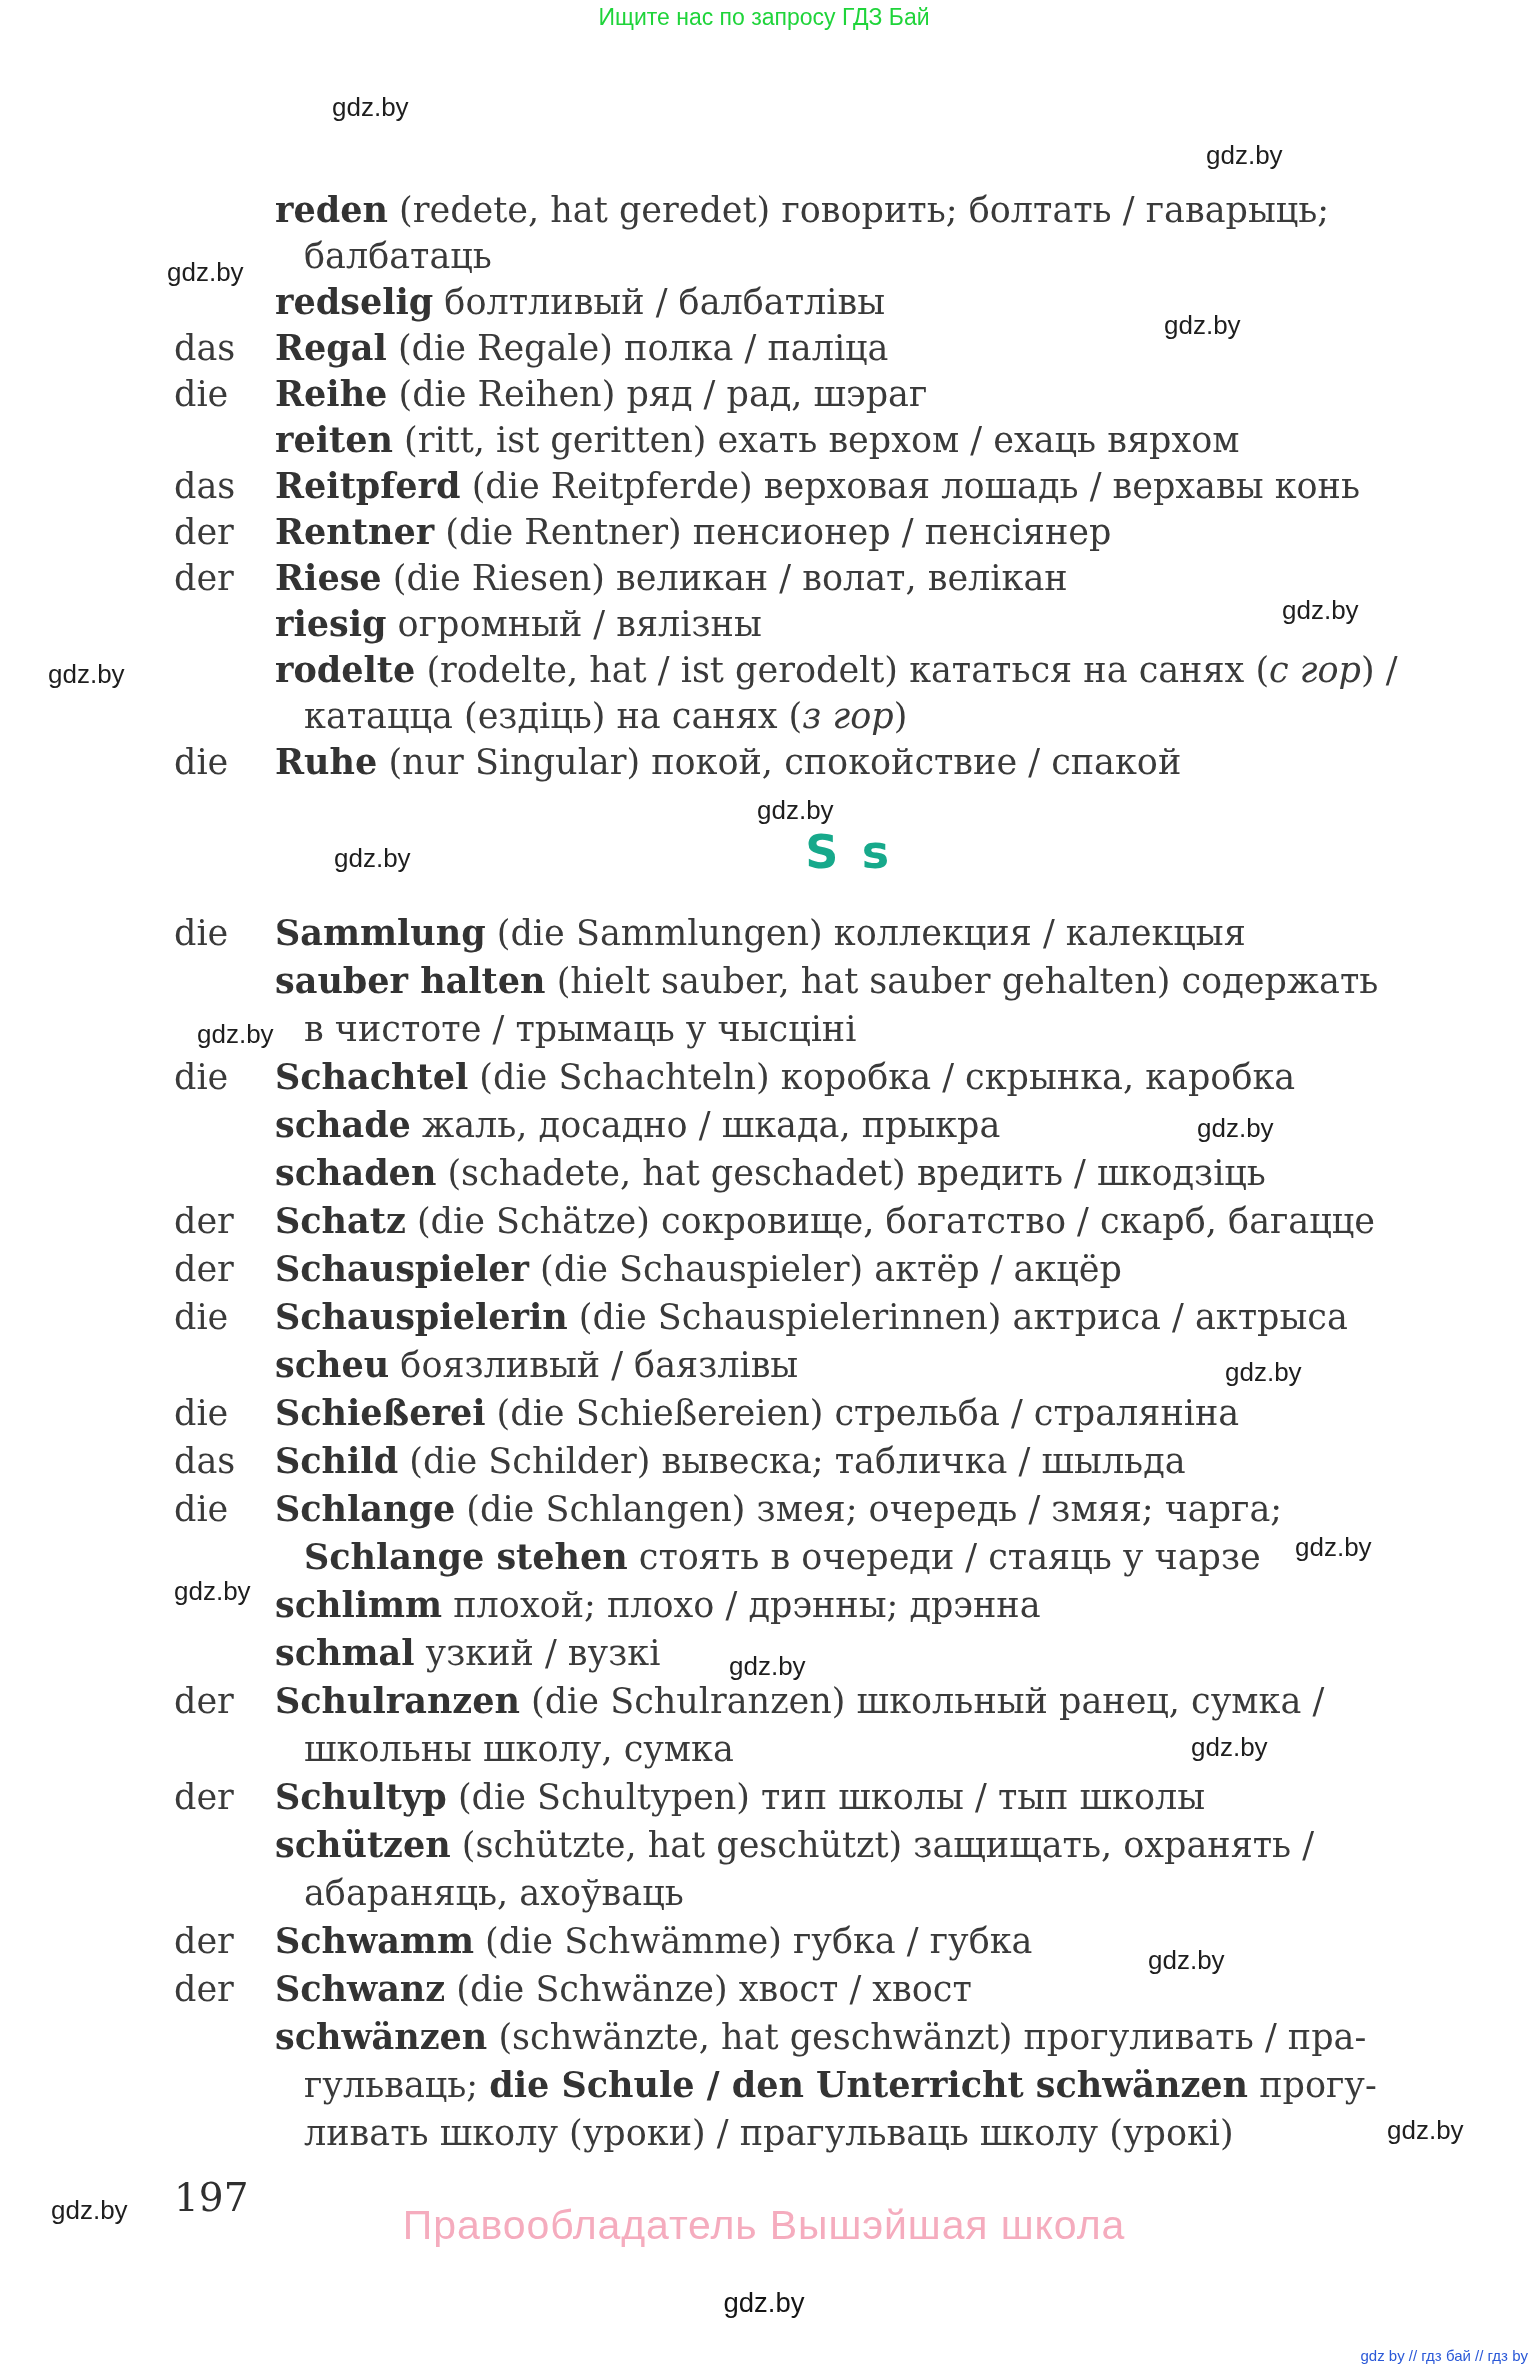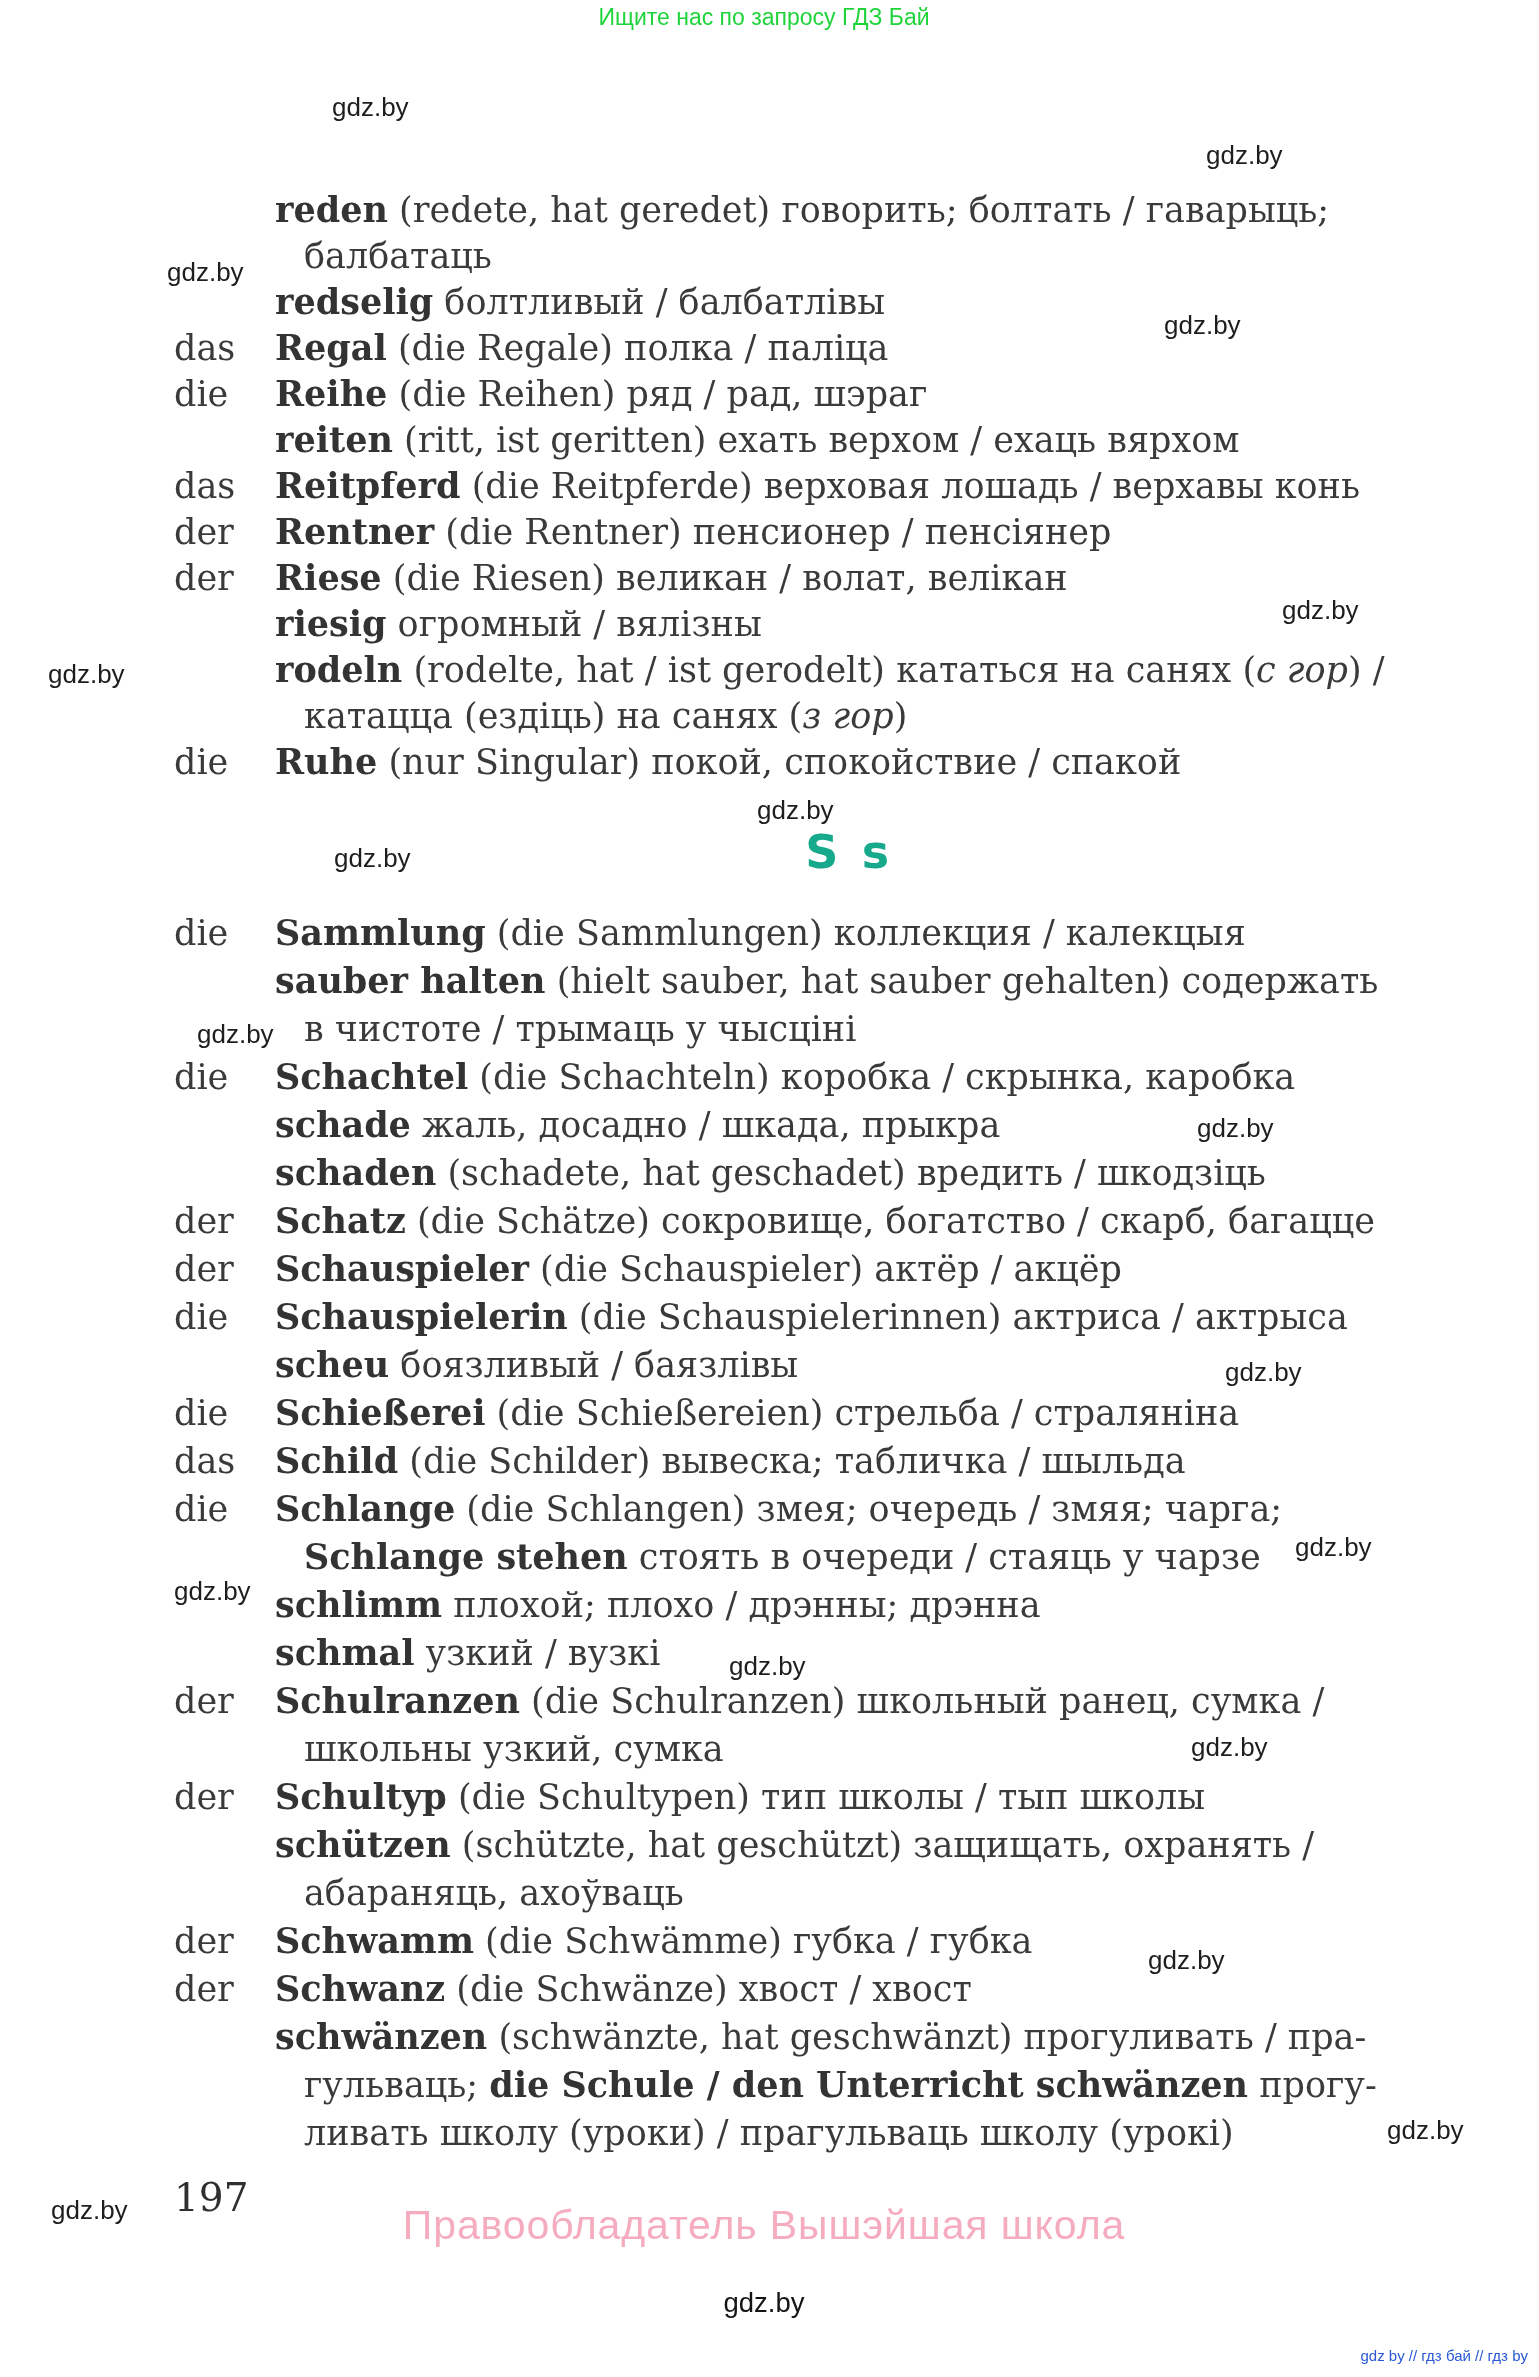--- a/index.html
+++ b/index.html
@@ -103,42 +103,42 @@
       <div class="line sec-r"><span class="bold">reden</span><span> (redete, hat geredet) говорить; болтать / гаварыць;</span></div>
       <div class="line sec-r cont"><span>балбатаць</span></div>
       <div class="line sec-r"><span class="bold">redselig</span><span> болтливый / балбатлівы</span></div>
       <div class="line sec-r"><span class="article">das</span><span class="bold">Regal</span><span> (die Regale) полка / паліца</span></div>
       <div class="line sec-r"><span class="article">die</span><span class="bold">Reihe</span><span> (die Reihen) ряд / рад, шэраг</span></div>
       <div class="line sec-r"><span class="bold">reiten</span><span> (ritt, ist geritten) ехать верхом / ехаць вярхом</span></div>
       <div class="line sec-r"><span class="article">das</span><span class="bold">Reitpferd</span><span> (die Reitpferde) верховая лошадь / верхавы конь</span></div>
       <div class="line sec-r"><span class="article">der</span><span class="bold">Rentner</span><span> (die Rentner) пенсионер / пенсіянер</span></div>
       <div class="line sec-r"><span class="article">der</span><span class="bold">Riese</span><span> (die Riesen) великан / волат, велікан</span></div>
       <div class="line sec-r"><span class="bold">riesig</span><span> огромный / вялізны</span></div>
-      <div class="line sec-r"><span class="bold">rodeln</span><span> (rodelte, hat / ist gerodelt) кататься на санях (</span><span class="italic">с гор</span><span>) /</span></div>
+      <div class="line sec-r"><span class="bold">rodelte</span><span> (rodelte, hat / ist gerodelt) кататься на санях (</span><span class="italic">с гор</span><span>) /</span></div>
       <div class="line sec-r cont"><span>катацца (ездіць) на санях (</span><span class="italic">з гор</span><span>)</span></div>
       <div class="line sec-r"><span class="article">die</span><span class="bold">Ruhe</span><span> (nur Singular) покой, спокойствие / спакой</span></div>
       <div class="section-title" style="color: rgb(23, 169, 139);">S s</div>
       <div class="line sec-s"><span class="article">die</span><span class="bold">Sammlung</span><span> (die Sammlungen) коллекция / калекцыя</span></div>
       <div class="line sec-s"><span class="bold">sauber halten</span><span> (hielt sauber, hat sauber gehalten) содержать</span></div>
       <div class="line sec-s cont"><span>в чистоте / трымаць у чысціні</span></div>
       <div class="line sec-s"><span class="article">die</span><span class="bold">Schachtel</span><span> (die Schachteln) коробка / скрынка, каробка</span></div>
       <div class="line sec-s"><span class="bold">schade</span><span> жаль, досадно / шкада, прыкра</span></div>
       <div class="line sec-s"><span class="bold">schaden</span><span> (schadete, hat geschadet) вредить / шкодзіць</span></div>
       <div class="line sec-s"><span class="article">der</span><span class="bold">Schatz</span><span> (die Schätze) сокровище, богатство / скарб, багацце</span></div>
       <div class="line sec-s"><span class="article">der</span><span class="bold">Schauspieler</span><span> (die Schauspieler) актёр / акцёр</span></div>
       <div class="line sec-s"><span class="article">die</span><span class="bold">Schauspielerin</span><span> (die Schauspielerinnen) актриса / актрыса</span></div>
       <div class="line sec-s"><span class="bold">scheu</span><span> боязливый / баязлівы</span></div>
       <div class="line sec-s"><span class="article">die</span><span class="bold">Schießerei</span><span> (die Schießereien) стрельба / страляніна</span></div>
       <div class="line sec-s"><span class="article">das</span><span class="bold">Schild</span><span> (die Schilder) вывеска; табличка / шыльда</span></div>
       <div class="line sec-s"><span class="article">die</span><span class="bold">Schlange</span><span> (die Schlangen) змея; очередь / змяя; чарга;</span></div>
       <div class="line sec-s cont"><span class="bold">Schlange stehen</span><span> стоять в очереди / стаяць у чарзе</span></div>
       <div class="line sec-s"><span class="bold">schlimm</span><span> плохой; плохо / дрэнны; дрэнна</span></div>
       <div class="line sec-s"><span class="bold">schmal</span><span> узкий / вузкі</span></div>
       <div class="line sec-s"><span class="article">der</span><span class="bold">Schulranzen</span><span> (die Schulranzen) школьный ранец, сумка /</span></div>
-      <div class="line sec-s cont"><span>школьны узкий, сумка</span></div>
+      <div class="line sec-s cont"><span>школьны школу, сумка</span></div>
       <div class="line sec-s"><span class="article">der</span><span class="bold">Schultyp</span><span> (die Schultypen) тип школы / тып школы</span></div>
       <div class="line sec-s"><span class="bold">schützen</span><span> (schützte, hat geschützt) защищать, охранять /</span></div>
       <div class="line sec-s cont"><span>абараняць, ахоўваць</span></div>
       <div class="line sec-s"><span class="article">der</span><span class="bold">Schwamm</span><span> (die Schwämme) губка / губка</span></div>
       <div class="line sec-s"><span class="article">der</span><span class="bold">Schwanz</span><span> (die Schwänze) хвост / хвост</span></div>
       <div class="line sec-s"><span class="bold">schwänzen</span><span> (schwänzte, hat geschwänzt) прогуливать / пра-</span></div>
       <div class="line sec-s cont"><span>гульваць; </span><span class="bold">die Schule / den Unterricht schwänzen</span><span> прогу-</span></div>
       <div class="line sec-s cont"><span>ливать школу (уроки) / прагульваць школу (урокі)</span></div>
     </div>
 

